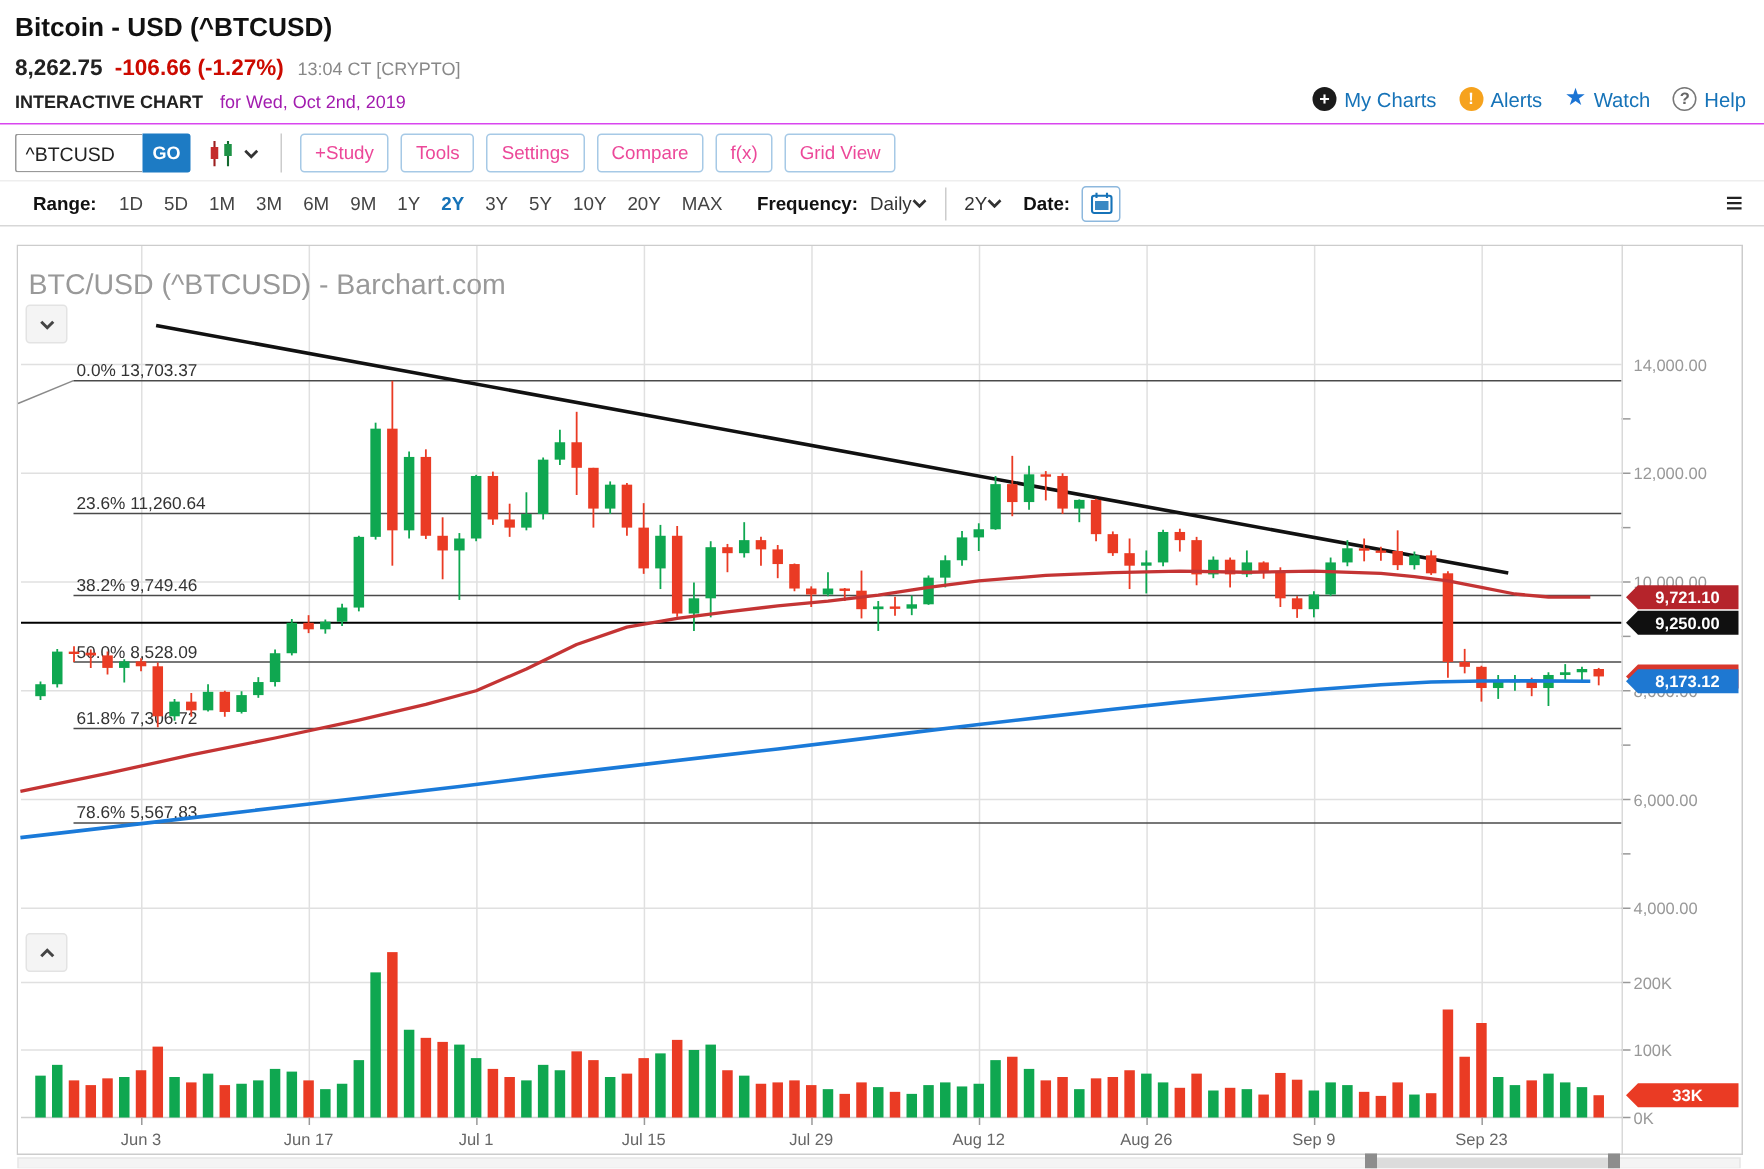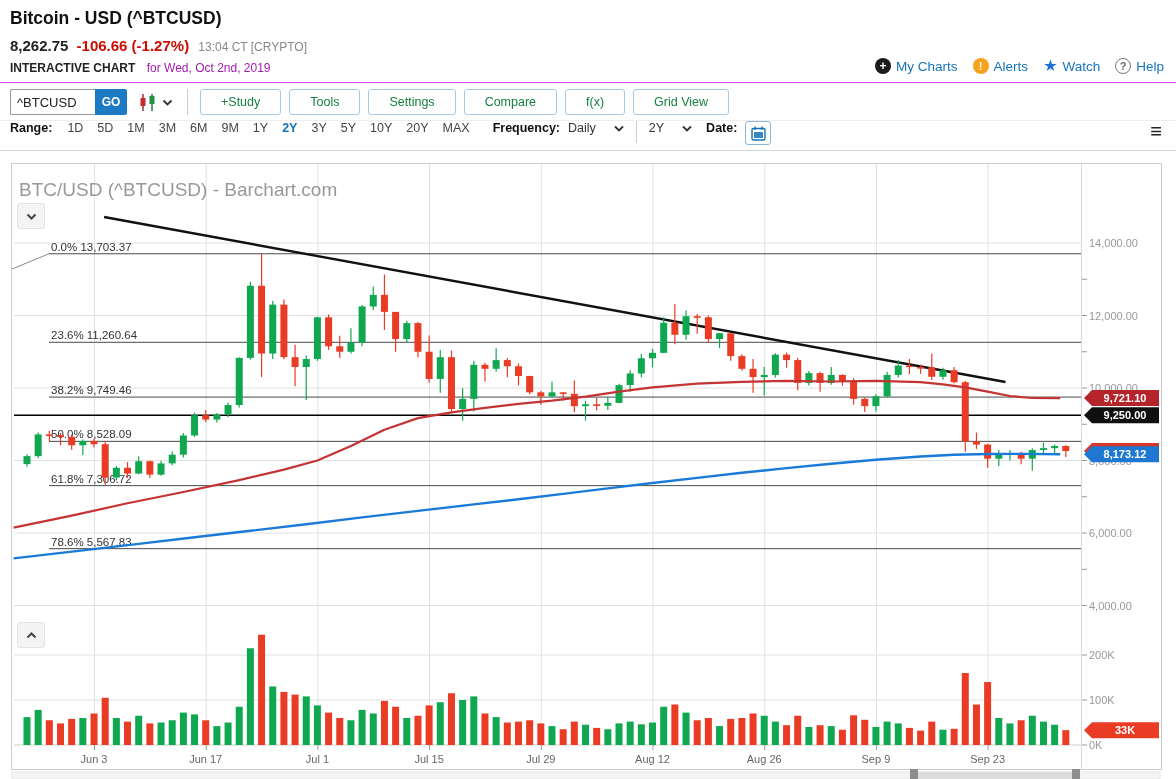--- a/index.html
+++ b/index.html
@@ -24,33 +24,33 @@
   .star{color:#1b74d4;font-size:16px;line-height:1}
   .cir.q{border:1.5px solid #777;color:#666;font-size:11px;width:14px;height:14px}
   
   .toolbar{position:absolute;left:10px;top:87px;width:1156px;height:30px;display:flex;align-items:center}
   .sym-input{width:72px;height:24px;border:1px solid #999;border-right:none;border-radius:2px 0 0 2px;
              padding:0 6px;font-size:13px;color:#222;font-family:"Liberation Sans",sans-serif;outline:none}
   .go-btn{height:26px;width:32px;background:#1d7bc4;color:#fff;font-weight:bold;font-size:12px;border:none;
           border-radius:0 2px 2px 0;cursor:pointer}
   .ctype{display:flex;align-items:center;gap:4px;margin-left:12px;cursor:pointer}
   .vsep{width:1px;height:26px;background:#ccc;margin:0 12px 0 14px}
-  .tb-btn{height:26px;padding:0 20px;background:#fff;border:1px solid #a6c9e6;border-radius:3px;color:#15803d;
+  .tb-btn{height:26px;padding:0 9px;background:#fff;border:1px solid #a6c9e6;border-radius:3px;color:#ec4899;
           font-size:12.5px;cursor:pointer;margin-right:8px;font-family:"Liberation Sans",sans-serif}
   .tb-right{margin-left:auto;display:flex;align-items:center}
   .exp-btn{width:30px;height:26px;border:1px solid #a6c9e6;border-radius:3px;background:#fff;color:#1673b8;
            font-size:14px;font-weight:bold;cursor:pointer;margin-right:0}
   
   .rangebar{position:absolute;left:0;top:120px;width:1176px;height:31px;border-top:1px solid #eee;
-            border-bottom:1px solid #d7d7d7;display:flex;align-items:flex-start;font-size:12.5px;padding-left:10px;box-sizing:border-box}
+            border-bottom:1px solid #d7d7d7;display:flex;align-items:center;font-size:12.5px;padding-left:22px;box-sizing:border-box}
   .rb-label{font-weight:bold;color:#111;margin-right:8px}
   .rb-item{color:#444;padding:0 7px;cursor:pointer}
   .rb-item.sel{color:#1673b8;font-weight:bold}
   .freq-label{font-weight:bold;color:#111;margin-left:16px}
-  .dd{display:flex;align-items:center;gap:18px;margin-left:8px;color:#333;cursor:pointer}
+  .dd{display:flex;align-items:center;gap:0;margin-left:8px;color:#333;cursor:pointer}
   .rb-sep{width:1px;height:22px;background:#ccc;margin:0 12px}
   .date-label{font-weight:bold;color:#111;margin-left:14px;margin-right:8px}
   .cal-btn{width:24px;height:22px;border:1px solid #8db8dd;border-radius:3px;background:#fff;display:flex;
            align-items:center;justify-content:center;cursor:pointer}
   .burger{margin-left:auto;margin-right:14px;font-size:20px;color:#222;cursor:pointer;line-height:1}
   
   .chart{position:absolute;left:11px;top:163px;width:1151px;height:616px}
   .collapse-btn{position:absolute;width:26px;height:24px;background:#f4f4f4;border:1px solid #e3e3e3;
                 border-radius:3px;display:flex;align-items:center;justify-content:center;cursor:pointer}
   svg text{font-family:"Liberation Sans",sans-serif}

